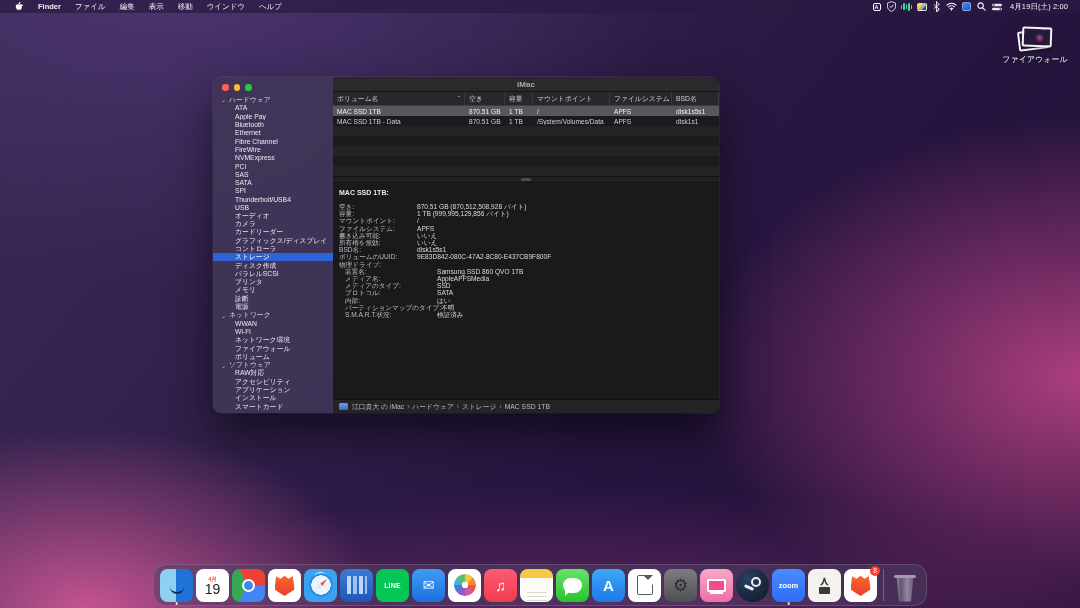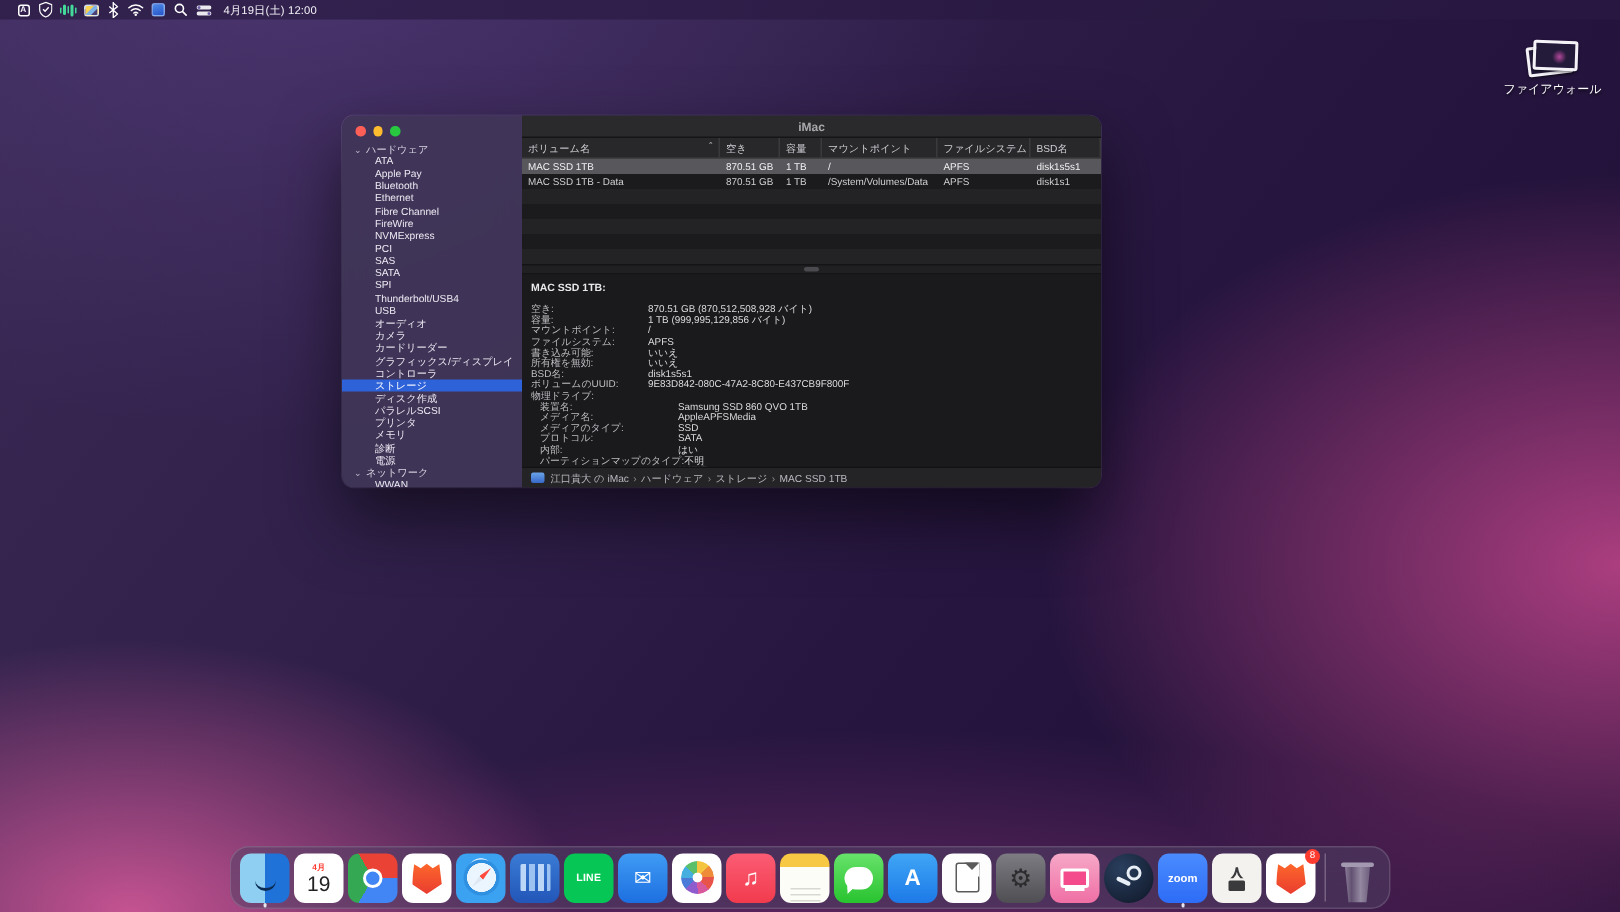--- a/index.html
+++ b/index.html
@@ -40,21 +40,21 @@
   .desktop-icon { position:absolute; top:27px; right:14px; width:62px; display:flex; flex-direction:column; align-items:center; gap:3px; }
   .shot-stack { position:relative; width:34px; height:24px; }
   .shot-stack .ph { position:absolute; width:30px; height:20px; background:#241a3a; border:2px solid #f5f3f8; border-radius:2px; box-shadow:0 1px 2px rgba(0,0,0,.5); }
   .shot-stack .ph.back { left:0; top:3px; transform:rotate(-7deg); }
   .shot-stack .ph.front { left:4px; top:0; transform:rotate(2deg);
     background:radial-gradient(circle 6px at 60% 55%, #b0489a, #241a3a 80%); }
   .desktop-icon .lbl { color:#fff; font-size:8px; text-shadow:0 1px 2px rgba(0,0,0,.8); white-space:nowrap; }
 
   
   .window {
-    position:absolute; left:228px; top:77px; width:506px; height:248px;
+    position:absolute; left:213px; top:77px; width:506px; height:336px;
     border-radius:8px; overflow:hidden; display:flex;
     box-shadow:0 20px 45px rgba(0,0,0,.55), 0 0 0 .5px rgba(255,255,255,.15);
   }
   .sidebar {
     width:120px; flex:0 0 120px; background:rgba(64,54,88,.9);
     backdrop-filter:blur(8px); position:relative; overflow:hidden;
   }
   .traffic { display:flex; gap:5px; padding:7px 0 5px 9px; }
   .tl { width:6.5px; height:6.5px; border-radius:50%; }
   .tl.red{background:#ff5f57}.tl.yellow{background:#febc2e}.tl.green{background:#28c840}
@@ -161,20 +161,36 @@
   .dock-sep { width:1px; height:32px; background:rgba(255,255,255,.25); margin:0 3px; flex:0 0 1px; }
   .trash { width:30px; height:33px; position:relative; flex:0 0 30px; display:flex; align-items:flex-end; justify-content:center; }
   .trash .bin { width:20px; height:24px; background:linear-gradient(90deg,rgba(220,220,230,.55),rgba(150,150,165,.35) 30%,rgba(210,210,222,.55) 60%,rgba(140,140,155,.4));
     clip-path:polygon(8% 0,92% 0,80% 100%,20% 100%); border-radius:2px; }
   .trash .lid { position:absolute; top:6px; left:4px; width:22px; height:3px; border-radius:1.5px; background:rgba(225,225,235,.6); }
 </style>
 </head>
 <body>
 
 <div class="menubar">
+  <div class="mb-left">
+    <span class="apple">
+      <svg width="9" height="11" viewBox="0 0 15 19" fill="#fff">
+          <path d="M8.3 4.6c.9-1.1.8-2.7.7-3.1-.5 0-1.7.4-2.4 1.2-.7.7-.9 1.9-.8 2.9 1 .1 2-.4 2.5-1zm3.4 6.1c0-2.2 1.8-3.2 1.9-3.3-1-1.5-2.6-1.7-3.2-1.7-1.4-.1-2.6.8-3.3.8-.7 0-1.7-.8-2.9-.8C2.7 5.7 1 6.9 1 9.3c0 1.5.6 3.1 1.3 4.1.6.9 1.2 1.9 2.1 1.9.8 0 1.2-.5 2.2-.5s1.3.5 2.2.5c.9 0 1.5-.9 2.1-1.8.7-1 .9-2 1-2.1-.1 0-2.2-.8-2.2-2.7z"></path>
+        </svg>
+    </span>
+    <span id="mb-items" style="display: flex; height: 13px; align-items: center;">
+        <span class="mb-item first">Finder</span>
+        <span class="mb-item">ファイル</span>
+        <span class="mb-item">編集</span>
+        <span class="mb-item">表示</span>
+        <span class="mb-item">移動</span>
+        <span class="mb-item">ウインドウ</span>
+        <span class="mb-item">ヘルプ</span>
+      </span>
+  </div>
   <div class="mb-right">
     <span id="status-icons" style="display:flex;align-items:center;height:100%;">
         <span class="status-icon">
           <span class="ic-input">A</span>
         </span>
         <span class="status-icon">
           <svg width="9" height="11" viewBox="0 0 10 12">
             <path d="M5 .5l4.5 1.8v3.5c0 2.7-2 4.6-4.5 5.6C2.5 10.4.5 8.5.5 5.8V2.3z" fill="none" stroke="#fff" stroke-width=".9"></path>
             <path d="M3 5.6l1.5 1.5 2.7-3" stroke="#fff" fill="none" stroke-width="1"></path>
           </svg>
@@ -213,21 +229,21 @@
         </span>
         <span class="status-icon">
           <svg width="10" height="8" viewBox="0 0 12 8">
             <rect width="12" height="3.2" rx="1.6" fill="#fff" opacity=".9"></rect>
             <circle cx="2" cy="1.6" r="1.2" fill="#6b5ca8"></circle>
             <rect y="4.8" width="12" height="3.2" rx="1.6" fill="#fff" opacity=".9"></rect>
             <circle cx="10" cy="6.4" r="1.2" fill="#6b5ca8"></circle>
           </svg>
         </span>
       </span>
-    <span class="clock">4月19日(土) 12:00</span>
+    <span class="clock">4月19日(土) 2:00</span>
   </div>
 </div>
 
 <div class="desktop-icon">
   <div class="shot-stack">
     <div class="ph back"></div>
     <div class="ph front"></div>
   </div>
   <div class="lbl">ファイアウォール</div>
 </div>

